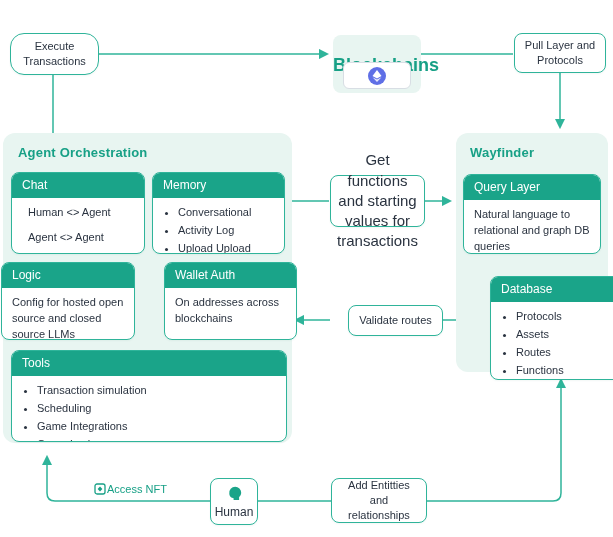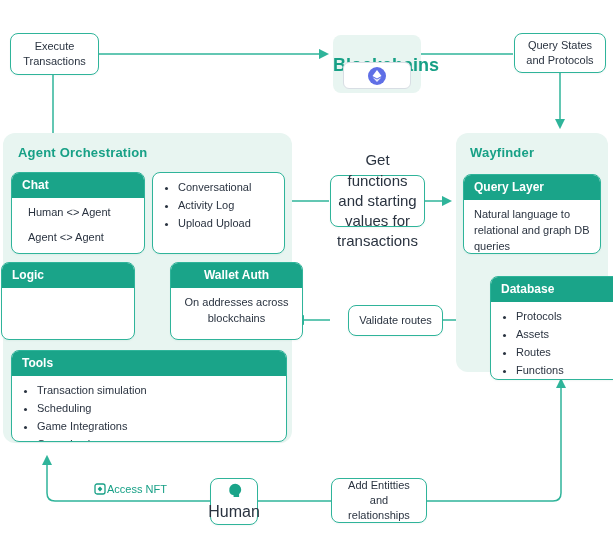--- a/index.html
+++ b/index.html
@@ -9,21 +9,21 @@
   }
   svg.wires{position:absolute;left:0;top:0;width:613px;height:537px;pointer-events:none;}
 
   
   .panel{position:absolute;background:#e8f5f1;border-radius:12px;}
   .panel-title{position:absolute;font-size:13px;font-weight:bold;color:#17a086;letter-spacing:.2px;}
 
   
   .card{position:absolute;background:#ffffff;border:1px solid #2fb49a;border-radius:8px;overflow:hidden;
         box-shadow:0 1px 2px rgba(20,90,75,.05);}
-  .card-h{background:#1aa489;color:#ffffff;font-weight:bold;font-size:12px;padding:5px 10px 6px;}
+  .card-h{background:#1aa489;color:#ffffff;font-weight:normal;font-size:12px;padding:5px 10px 6px;}
   .card-b{padding:7px 10px;font-size:11px;line-height:1.45;}
   .card-b p{margin:0 6px 9px;}
   .card-b p:last-child{margin-bottom:0;}
   .card-b ul{margin:0;padding-left:15px;}
   .card-b li{margin:0 0 2px;}
 
   
   .node{position:absolute;background:#ffffff;border:1.4px solid #2fb49a;border-radius:8px;
         display:flex;align-items:center;justify-content:center;text-align:center;
         font-size:11px;line-height:1.35;padding:3px 6px;box-sizing:border-box;
@@ -32,21 +32,21 @@
 
   
   .bc-panel{position:absolute;background:#e8f5f1;border-radius:8px;text-align:center;}
   .bc-title{font-size:18px;font-weight:bold;color:#17a086;margin-top:20px;}
   .bc-chip{position:absolute;left:10px;right:10px;top:27px;height:25px;background:#ffffff;
            border:1px solid #d8dee4;border-radius:6px;display:flex;align-items:center;justify-content:center;}
   .eth-circle{width:18px;height:18px;border-radius:50%;background:#5f6fe6;display:flex;align-items:center;justify-content:center;}
 
   
   .human{flex-direction:column;gap:2px;padding-top:6px;}
-  .human .lbl{font-size:16px;}
+  .human .lbl{font-size:12px;}
 
   
   .access{position:absolute;display:flex;align-items:center;gap:1px;color:#17a086;
           font-size:11px;font-weight:500;}
 </style>
 </head>
 <body>
 
 <div class="canvas">
 
@@ -64,66 +64,68 @@
       <path d="M292 201 H329"></path>
       <path d="M425 201 H450" marker-end="url(#arw)"></path>
       <path d="M462 320 H428"></path>
       <path d="M330 320 H296" marker-end="url(#arw)"></path>
       <path d="M427 501 H553 Q561 501 561 493 V380" marker-end="url(#arw)"></path>
       <path d="M258 501 H331"></path>
       <path d="M210 501 H55 Q47 501 47 493 V457" marker-end="url(#arw)"></path>
     </g>
   </svg>
 
-  <div class="node" style="left:10px;top:33px;width:89px;height:42px;">
+  <div class="node" style="left:10px;top:33px;width:89px;height:42px;border-radius:14px;">
     <span>Execute Transactions</span>
   </div>
 
   <div class="bc-panel" style="left:333px;top:35px;width:88px;height:58px;">
     <div class="bc-title">Blockchains</div>
     <div class="bc-chip">
       <span class="eth-circle">
         <svg width="10" height="12" viewBox="0 0 10 12">
           <polygon points="5,0 9.5,6 5,8.4 0.5,6" fill="#ffffff"></polygon>
           <polygon points="5,9.6 9.5,7.2 5,12 0.5,7.2" fill="#ffffff" opacity="0.85"></polygon>
         </svg>
       </span>
     </div>
   </div>
 
   <div class="node" style="left:514px;top:33px;width:92px;height:40px;">
-    <span>Query States and Protocols</span>
+    <span>Pull Layer and Protocols</span>
   </div>
 
   <div class="panel" style="left:3px;top:133px;width:289px;height:310px;"></div>
   <div class="panel-title" style="left:18px;top:145px;">Agent Orchestration</div>
 
   <div class="card" style="left:11px;top:172px;width:132px;height:80px;">
     <div class="card-h">Chat</div>
     <div class="card-b">
       <p>Human &lt;&gt; Agent</p>
       <p>Agent &lt;&gt; Agent</p>
     </div>
   </div>
 
   <div class="card" style="left:152px;top:172px;width:131px;height:80px;">
+    <div class="card-h">Memory</div>
     <div class="card-b">
       <ul>
         <li>Conversational</li>
         <li>Activity Log</li>
         <li>Upload Upload</li>
       </ul>
     </div>
   </div>
 
   <div class="card" style="left:1px;top:262px;width:132px;height:76px;">
     <div class="card-h">Logic</div>
+    <div class="card-b">Config for hosted open source and closed source LLMs</div>
   </div>
 
-  <div class="card" style="left:170px;top:262px;width:131px;height:76px;text-align:center;">
+  <div class="card" style="left:164px;top:262px;width:131px;height:76px;">
     <div class="card-h">Wallet Auth</div>
     <div class="card-b">On addresses across blockchains</div>
   </div>
 
   <div class="card" style="left:11px;top:350px;width:274px;height:90px;">
     <div class="card-h">Tools</div>
     <div class="card-b">
       <ul>
         <li>Transaction simulation</li>
         <li>Scheduling</li>

